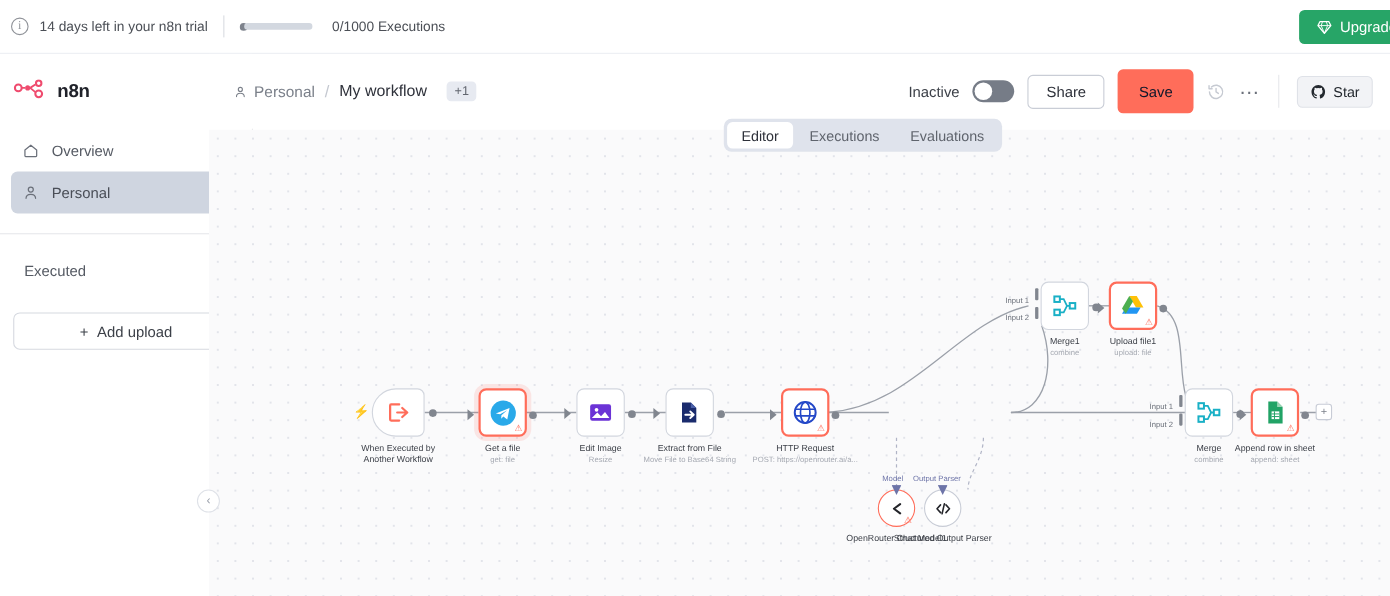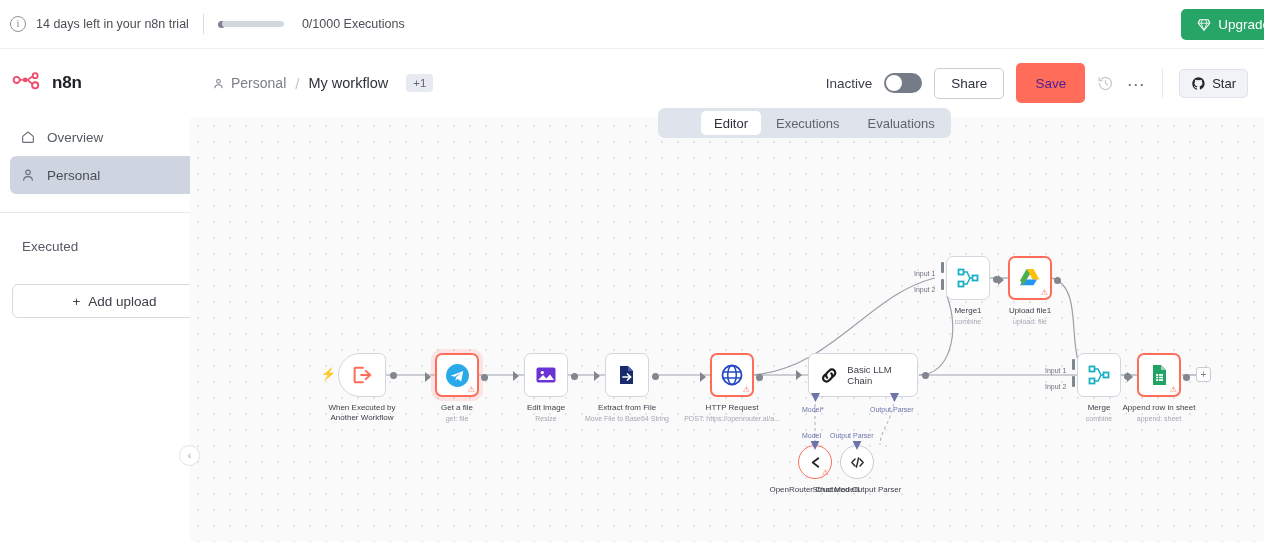--- a/index.html
+++ b/index.html
@@ -106,21 +106,21 @@
     position: absolute; left: 2px; top: 2px; width: 16px; height: 16px;
     border-radius: 50%; background: #fff;
   }
   .share-btn {
     height: 31px; border: 1px solid #c9cdd6; border-radius: 5px; background: #fff;
     color: #2e313a; font-size: 13.5px; padding: 0 16px; cursor: pointer;
     font-family: "Liberation Sans", sans-serif;
   }
   .save-btn {
     height: 40px; border: none; border-radius: 5px; background: #ff6d5a;
-    color: #4c1d95; font-size: 13.5px; padding: 0 19px; cursor: pointer;
+    color: #0f172a; font-size: 13.5px; padding: 0 19px; cursor: pointer;
     font-family: "Liberation Sans", sans-serif;
   }
   .icon-btn { color: #c2c6ce; cursor: pointer; display: flex; align-items: center; }
   .dots { font-size: 19px; color: #6b707a; letter-spacing: 1px; cursor: pointer; padding-bottom: 6px; }
   .hdr-divider { width: 1px; height: 30px; background: #e6e8ec; margin: 0 4px; }
   .gh-btn {
     height: 29px; background: #f2f3f6; border: 1px solid #dfe2e8; border-radius: 5px;
     display: flex; align-items: center; gap: 6px; padding: 0 11px;
     font-size: 13px; color: #24292f; cursor: pointer; white-space: nowrap;
   }
@@ -128,21 +128,21 @@
   
   .tabs {
     position: absolute; left: 658px; top: 108px; height: 30px;
     background: #dfe3ec; border-radius: 7px; display: flex; align-items: center;
     padding: 3px; gap: 2px; z-index: 10;
   }
   .tab {
     height: 24px; padding: 0 13px; border-radius: 5px; font-size: 13px;
     color: #5c6插; color: #5f646d; display: flex; align-items: center; cursor: pointer;
   }
-  .tab.active { background: #fff; color: #2e313a; margin-left: 40px; }
+  .tab.active { background: #fff; color: #2e313a; }
 
   
   .canvas {
     position: absolute; left: 190px; top: 118px; width: 1074px; height: 424px;
     background-color: #fafafb;
     background-image: radial-gradient(circle, #e2e4ea 1px, transparent 1.1px);
     background-size: 16px 16px;
     overflow: hidden;
   }
   .canvas svg.links { position: absolute; left: 0; top: 0; width: 1074px; height: 424px; }
@@ -432,35 +432,20 @@
       <span class="warn">⚠</span>
       <span class="port in-arrow"></span>
       <span class="port out"></span>
     </div>
     <div class="nlabel">
       <div>HTTP Request</div>
       <div class="nsub">POST: https://openrouter.ai/a...</div>
     </div>
   </div>
 
-  <div class="node" style="left:618px; top:235px;">
-    <div class="llm-box">
-      <svg width="21" height="21" viewBox="0 0 24 24">
-        <path d="M9.5 14.5a4 4 0 0 1 0-5.7l2.8-2.8a4 4 0 1 1 5.7 5.7l-1.4 1.4" fill="none" stroke="#1b1b1f" stroke-width="2.6" stroke-linecap="round"></path>
-        <path d="M14.5 9.5a4 4 0 0 1 0 5.7l-2.8 2.8a4 4 0 1 1-5.7-5.7l1.4-1.4" fill="none" stroke="#1b1b1f" stroke-width="2.6" stroke-linecap="round"></path>
-      </svg>
-      <span class="llm-label">Basic LLM Chain</span>
-      <span class="port in-arrow"></span>
-      <span class="port out"></span>
-      <span class="sub-port" style="left:3px;"></span>
-      <span class="sub-port" style="left:82px;"></span>
-      <span class="sub-port-label" style="left:-6px; bottom:-16px;">Model*</span>
-      <span class="sub-port-label" style="left:62px; bottom:-16px;">Output Parser</span>
-    </div>
-  </div>
 
   <div class="node" style="left:608px; top:327px;">
     <span class="sub-port-label" style="left:4px; top:-13px; position:absolute;">Model</span>
     <div class="circ-box err">
       <span class="sub-top-port"></span>
       <svg width="17" height="17" viewBox="0 0 24 24">
         <path d="M16 6l-8 6 8 6" fill="none" stroke="#24252a" stroke-width="2.6" stroke-linecap="round" stroke-linejoin="round"></path>
       </svg>
       <span class="warn">⚠</span>
     </div>

